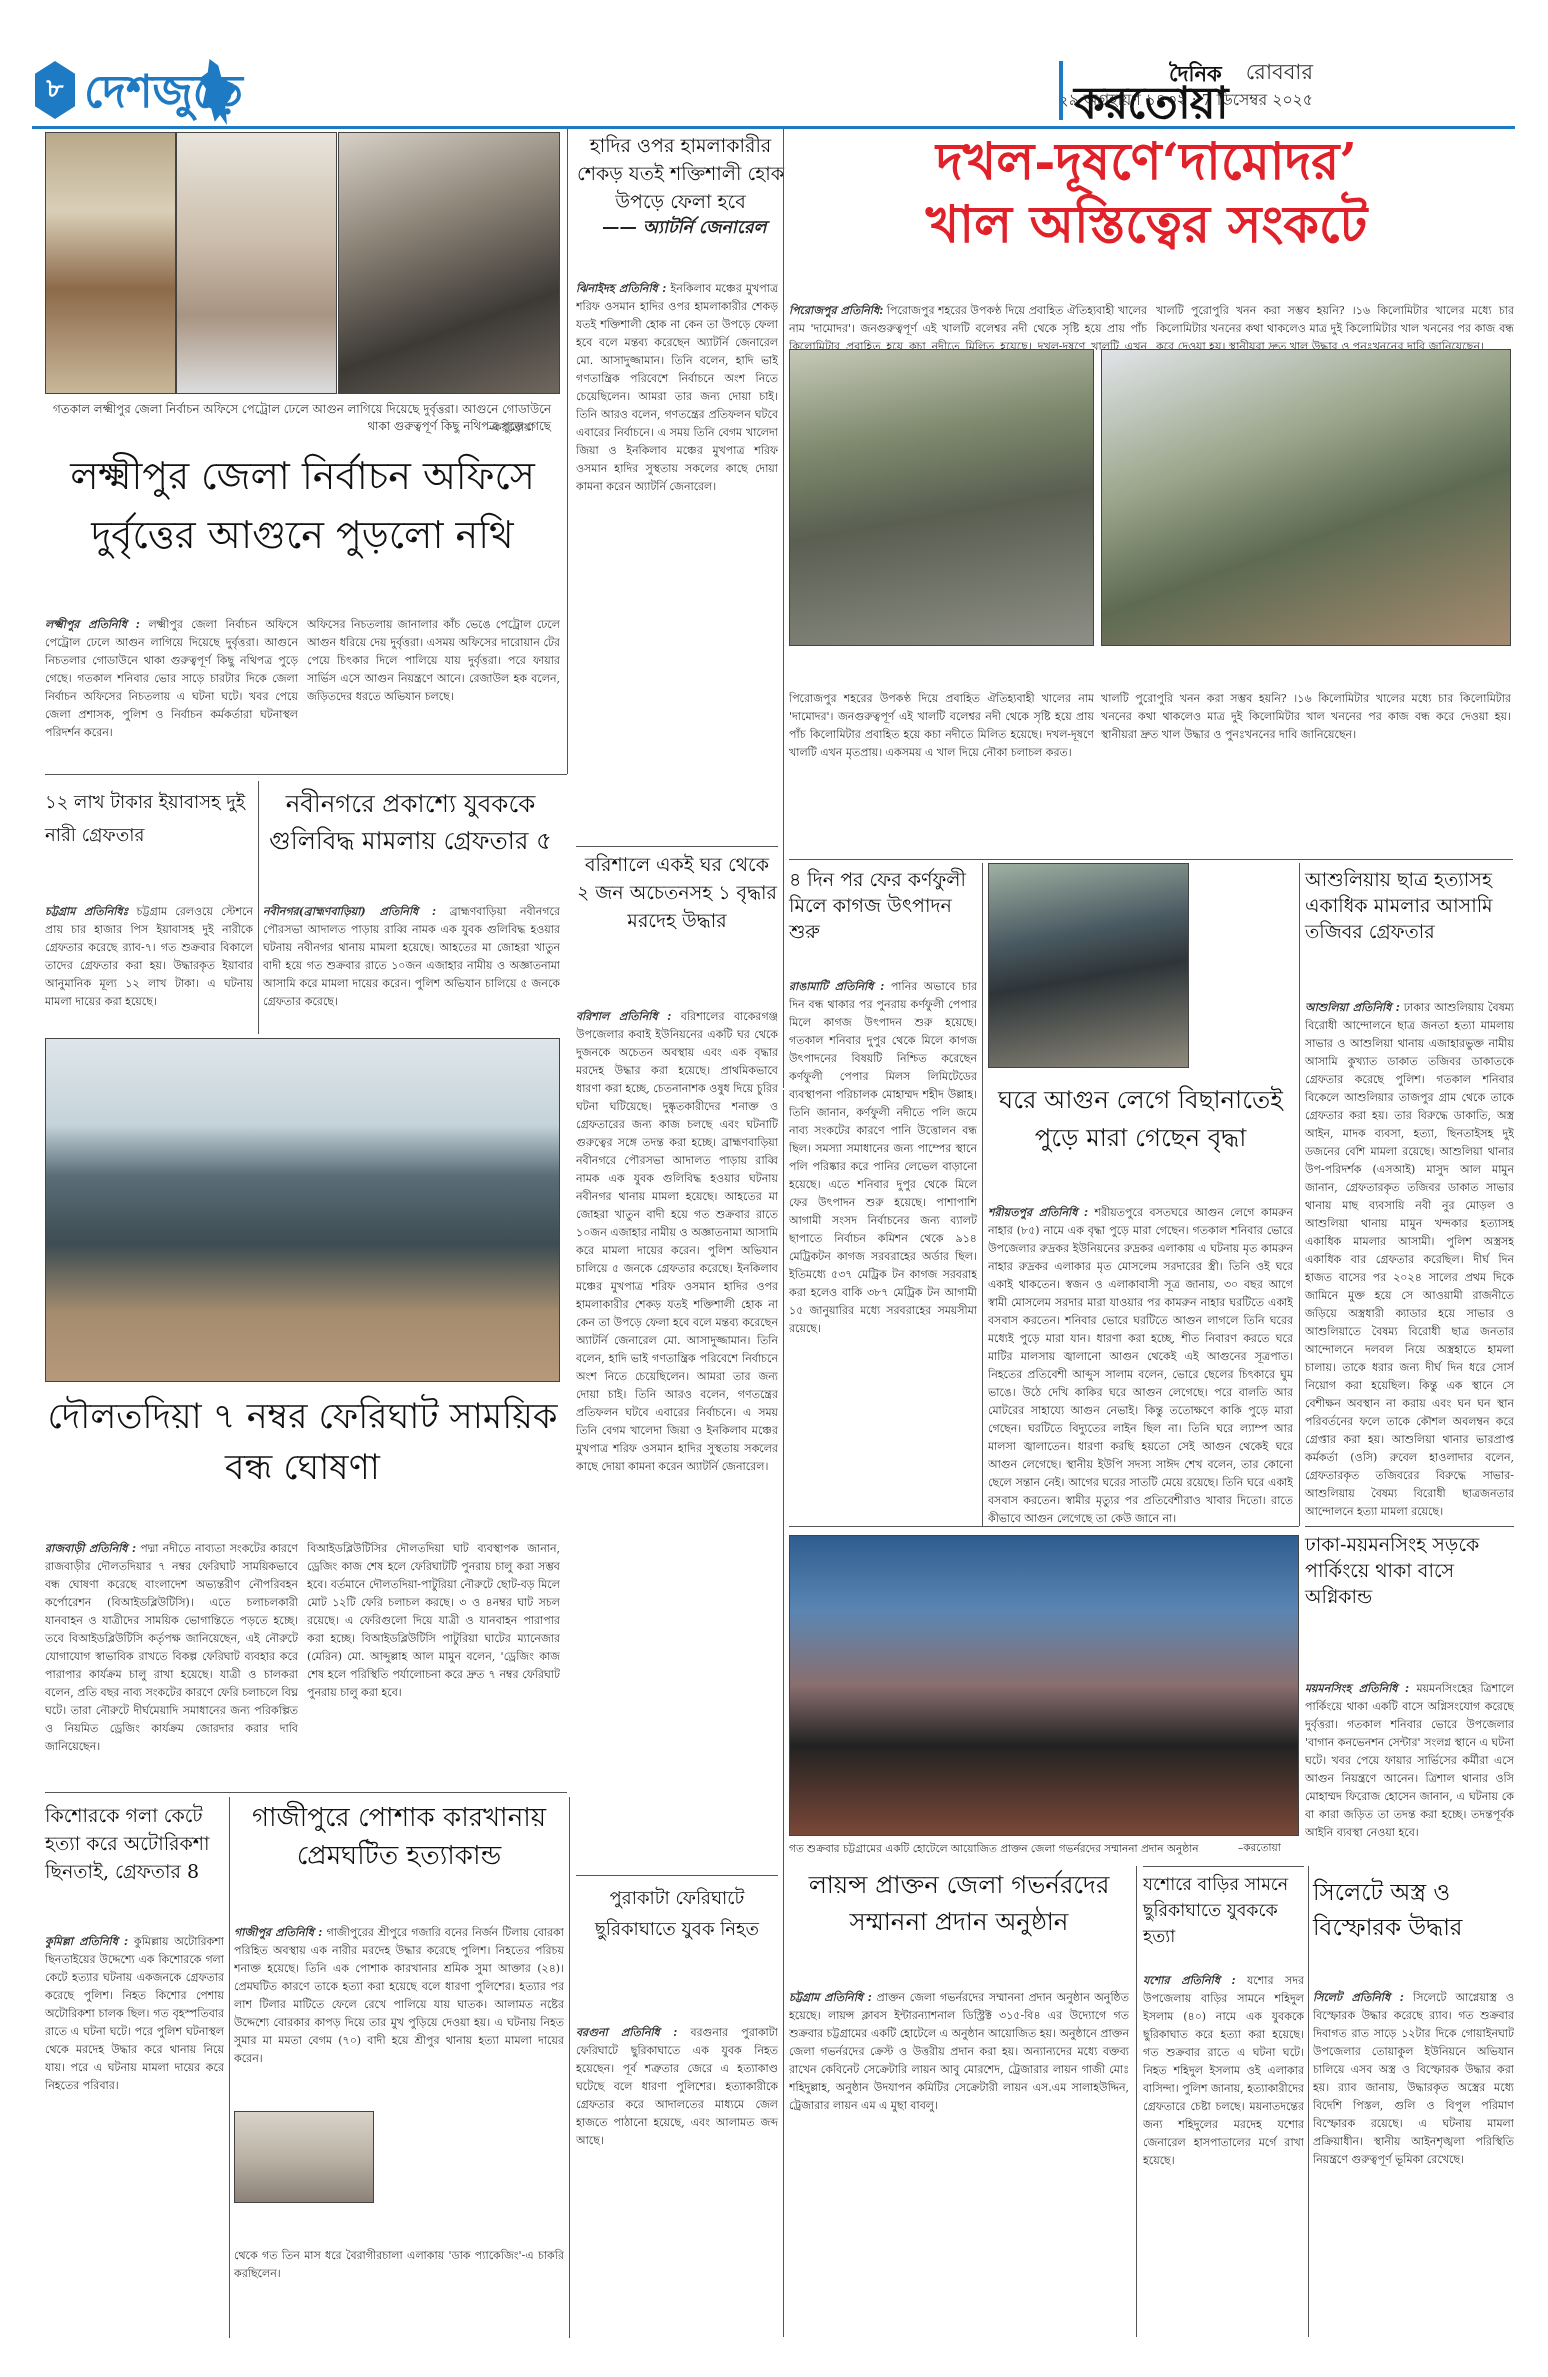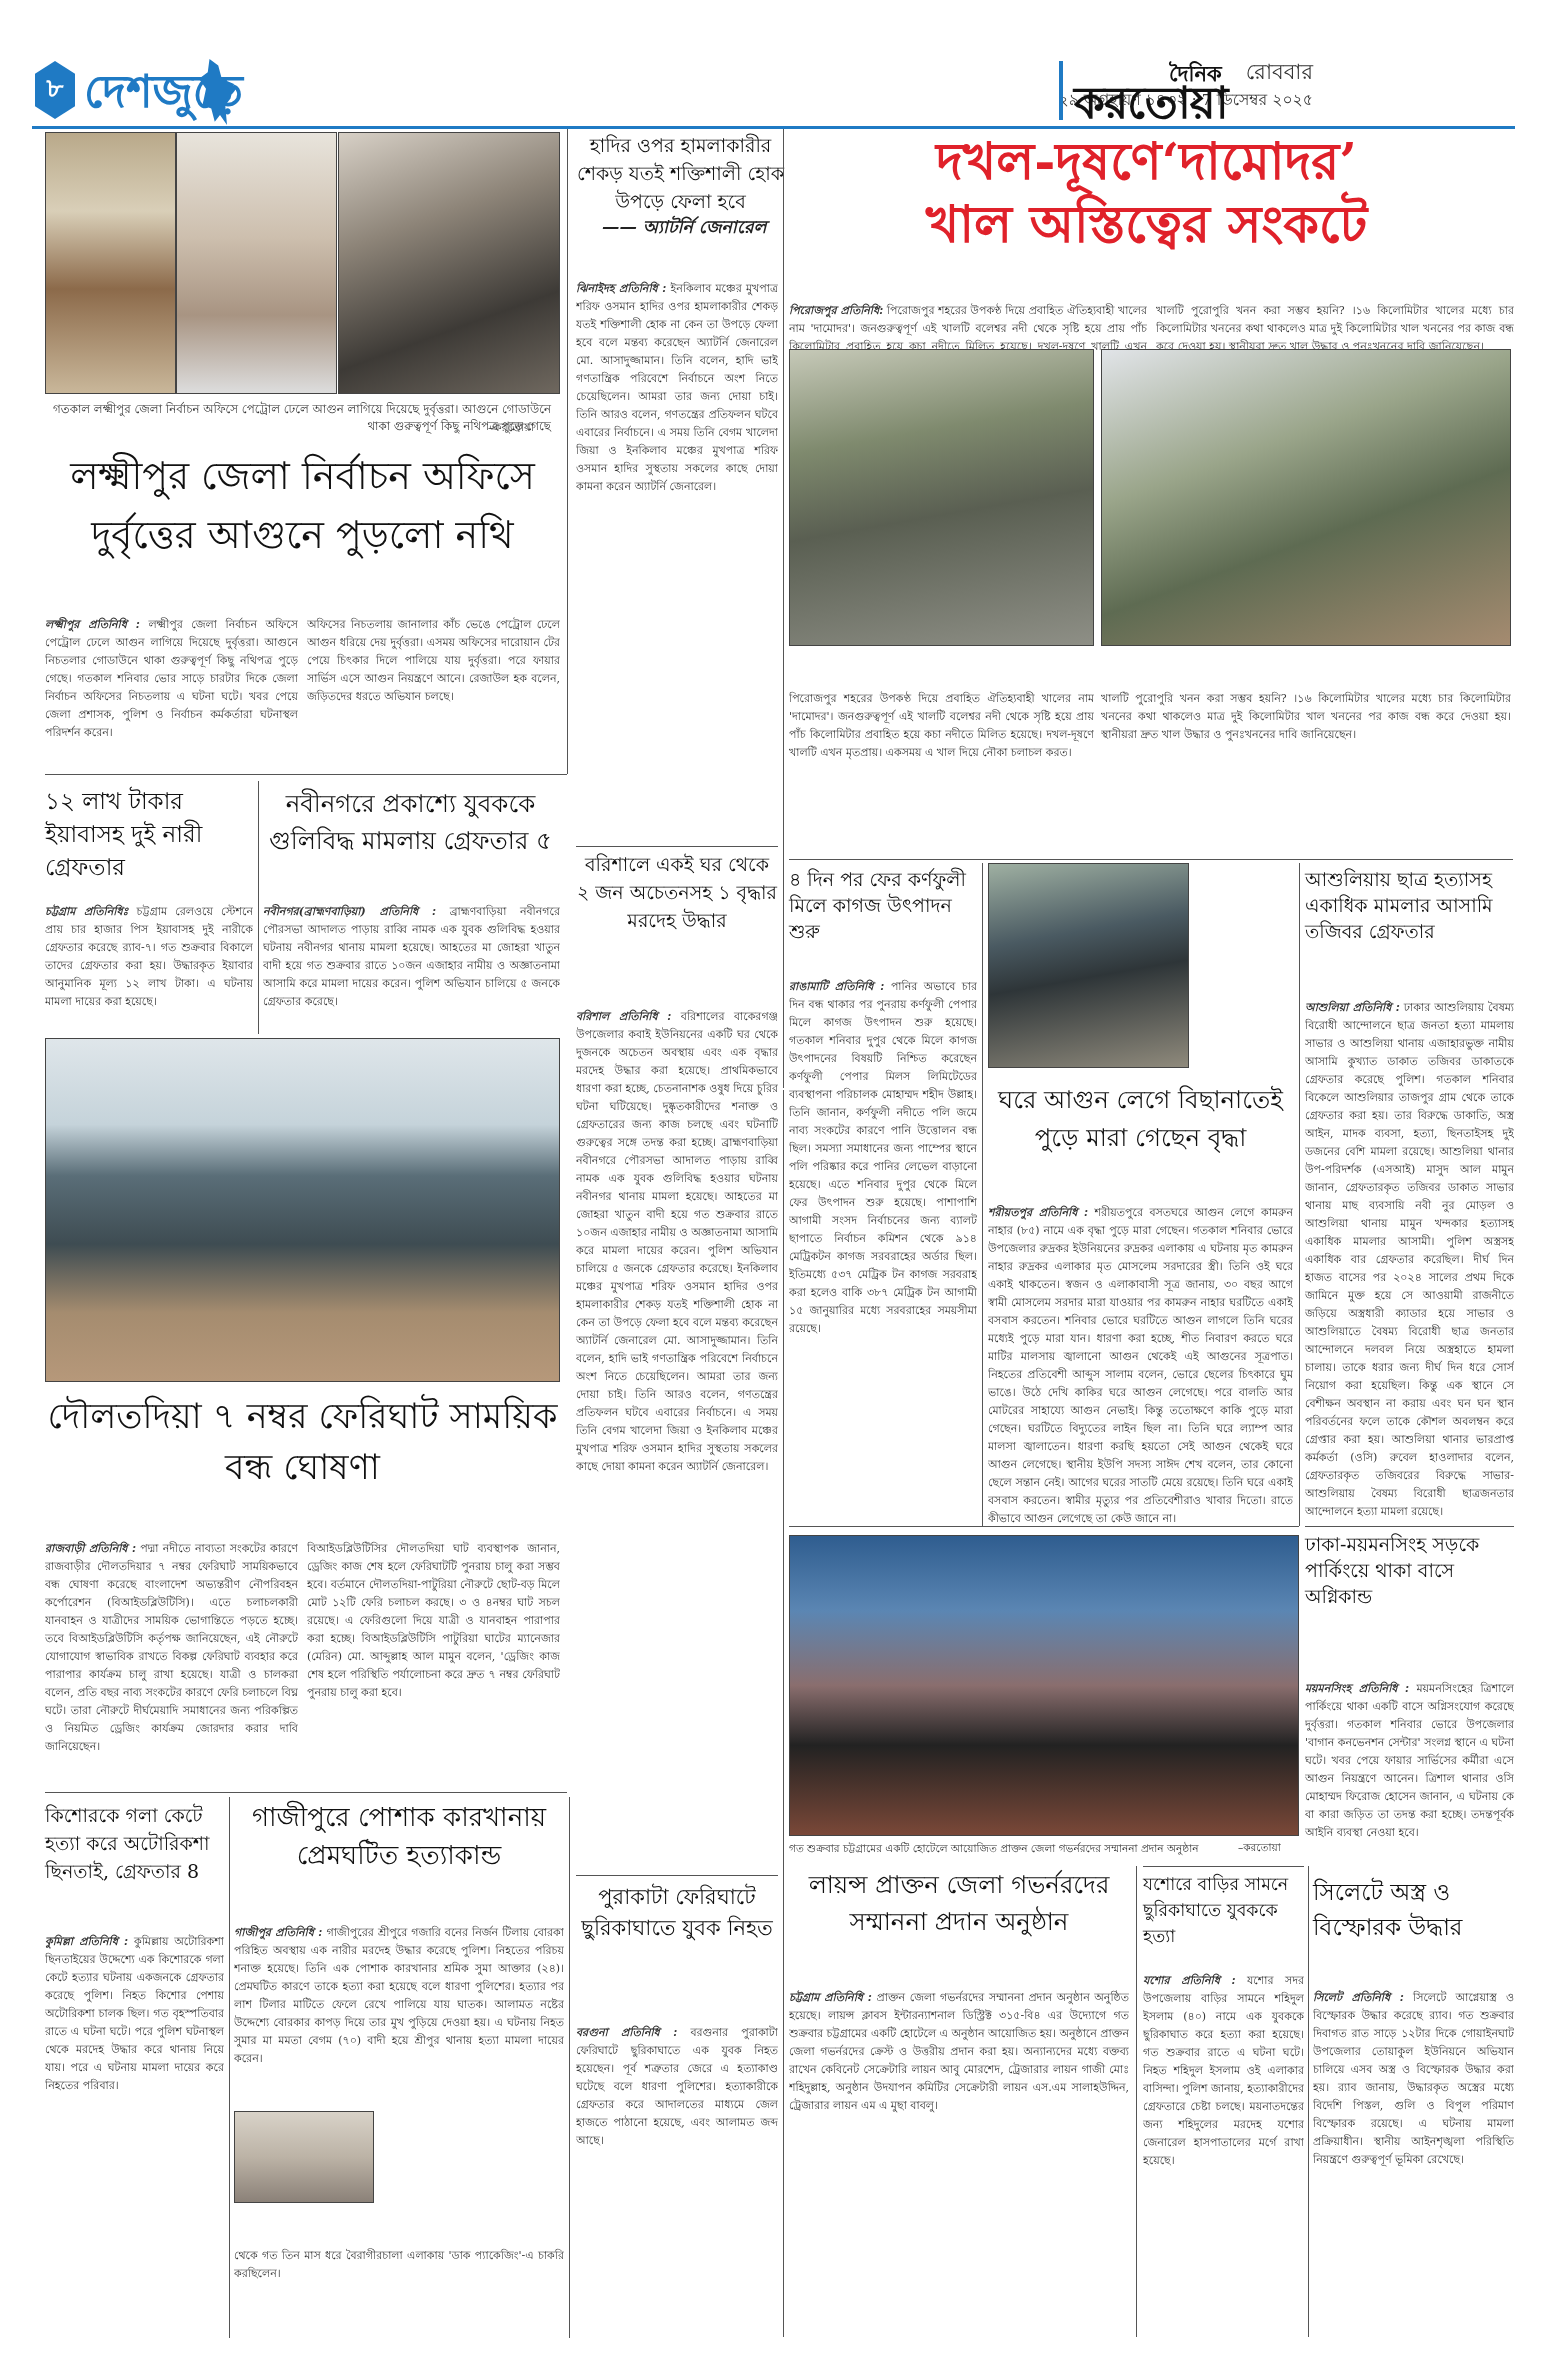--- a/index.html
+++ b/index.html
@@ -62,21 +62,21 @@
 <div class="hl red" style="left:789px;top:131px;width:715px;font-size:51px;line-height:61px;font-weight:bold;">দখল-দূষণে‘দামোদর’</div>
 <div class="hl red" style="left:789px;top:194px;width:715px;font-size:51px;line-height:61px;font-weight:bold;">খাল অস্তিত্বের সংকটে</div>
 <div class="body" style="left:789px;top:262px;width:358px;height:87px;"><b class="dl">পিরোজপুর প্রতিনিধি:</b> <span>পিরোজপুর শহরের উপকণ্ঠ দিয়ে প্রবাহিত ঐতিহ্যবাহী খালের নাম 'দামোদর'। জনগুরুত্বপূর্ণ এই খালটি বলেশ্বর নদী থেকে সৃষ্টি হয়ে প্রায় পাঁচ কিলোমিটার প্রবাহিত হয়ে কচা নদীতে মিলিত হয়েছে। দখল-দূষণে খালটি এখন মৃতপ্রায়। একসময় এ খাল দিয়ে নৌকা চলাচল করত।</span></div>
 <div class="body" style="left:1156px;top:262px;width:358px;height:87px;">খালটি পুরোপুরি খনন করা সম্ভব হয়নি? ।১৬ কিলোমিটার খালের মধ্যে চার কিলোমিটার খননের কথা থাকলেও মাত্র দুই কিলোমিটার খাল খননের পর কাজ বন্ধ করে দেওয়া হয়। স্থানীয়রা দ্রুত খাল উদ্ধার ও পুনঃখননের দাবি জানিয়েছেন।</div>
 <div class="photo" style="left:789px;top:349px;width:305px;height:297px;background:linear-gradient(170deg,#c6c9b8 0%,#7f8a6e 30%,#5a5f52 55%,#8e8f86 100%);"></div>
 <div class="photo" style="left:1101px;top:349px;width:410px;height:297px;background:linear-gradient(160deg,#e1e4e8 0%,#9aa58a 35%,#5e6b52 60%,#a58b70 100%);"></div>
 <div class="body" style="left:789px;top:650px;width:305px;height:201px;">পিরোজপুর শহরের উপকণ্ঠ দিয়ে প্রবাহিত ঐতিহ্যবাহী খালের নাম 'দামোদর'। জনগুরুত্বপূর্ণ এই খালটি বলেশ্বর নদী থেকে সৃষ্টি হয়ে প্রায় পাঁচ কিলোমিটার প্রবাহিত হয়ে কচা নদীতে মিলিত হয়েছে। দখল-দূষণে খালটি এখন মৃতপ্রায়। একসময় এ খাল দিয়ে নৌকা চলাচল করত।</div>
 <div class="body" style="left:1101px;top:650px;width:410px;height:201px;">খালটি পুরোপুরি খনন করা সম্ভব হয়নি? ।১৬ কিলোমিটার খালের মধ্যে চার কিলোমিটার খননের কথা থাকলেও মাত্র দুই কিলোমিটার খাল খননের পর কাজ বন্ধ করে দেওয়া হয়। স্থানীয়রা দ্রুত খাল উদ্ধার ও পুনঃখননের দাবি জানিয়েছেন।</div>
 <div class="hline" style="left:45px;top:774px;width:522px;"></div>
 
-<div class="hl hl-left" style="left:45px;top:785px;width:209px;font-size:23px;line-height:33px;">১২ লাখ টাকার ইয়াবাসহ দুই নারী গ্রেফতার</div>
+<div class="hl hl-left" style="left:45px;top:785px;width:209px;font-size:18px;line-height:33px;">১২ লাখ টাকার ইয়াবাসহ দুই নারী গ্রেফতার</div>
 <div class="body" style="left:45px;top:863px;width:208px;height:166px;"><b class="dl">চট্টগ্রাম প্রতিনিধিঃ</b> <span>চট্টগ্রাম রেলওয়ে স্টেশনে প্রায় চার হাজার পিস ইয়াবাসহ দুই নারীকে গ্রেফতার করেছে র‌্যাব-৭। গত শুক্রবার বিকালে তাদের গ্রেফতার করা হয়। উদ্ধারকৃত ইয়াবার আনুমানিক মূল্য ১২ লাখ টাকা। এ ঘটনায় মামলা দায়ের করা হয়েছে।</span></div>
 <div class="vline" style="left:258px;top:781px;height:253px;"></div>
 
 <div class="hl" style="left:262px;top:785px;width:297px;font-size:24.4px;line-height:37px;">নবীনগরে প্রকাশ্যে যুবককে গুলিবিদ্ধ মামলায় গ্রেফতার ৫</div>
 <div class="body" style="left:263px;top:863px;width:297px;height:166px;"><b class="dl">নবীনগর(ব্রাহ্মণবাড়িয়া) প্রতিনিধি :</b> <span>ব্রাহ্মণবাড়িয়া নবীনগরে পৌরসভা আদালত পাড়ায় রাব্বি নামক এক যুবক গুলিবিদ্ধ হওয়ার ঘটনায় নবীনগর থানায় মামলা হয়েছে। আহতের মা জোহরা খাতুন বাদী হয়ে গত শুক্রবার রাতে ১০জন এজাহার নামীয় ও অজ্ঞাতনামা আসামি করে মামলা দায়ের করেন। পুলিশ অভিযান চালিয়ে ৫ জনকে গ্রেফতার করেছে।</span></div>
 
 <div class="hline" style="left:576px;top:846px;width:202px;"></div>
 <div class="hl" style="left:576px;top:850px;width:202px;font-size:19px;line-height:28px;">বরিশালে একই ঘর থেকে ২ জন অচেতনসহ ১ বৃদ্ধার মরদেহ উদ্ধার</div>
 <div class="body" style="left:576px;top:968px;width:202px;height:907px;"><b class="dl">বরিশাল প্রতিনিধি :</b> <span>বরিশালের বাকেরগঞ্জ উপজেলার কবাই ইউনিয়নের একটি ঘর থেকে দুজনকে অচেতন অবস্থায় এবং এক বৃদ্ধার মরদেহ উদ্ধার করা হয়েছে। প্রাথমিকভাবে ধারণা করা হচ্ছে, চেতনানাশক ওষুধ দিয়ে চুরির ঘটনা ঘটিয়েছে। দুষ্কৃতকারীদের শনাক্ত ও গ্রেফতারের জন্য কাজ চলছে এবং ঘটনাটি গুরুত্বের সঙ্গে তদন্ত করা হচ্ছে।</span> <span>ব্রাহ্মণবাড়িয়া নবীনগরে পৌরসভা আদালত পাড়ায় রাব্বি নামক এক যুবক গুলিবিদ্ধ হওয়ার ঘটনায় নবীনগর থানায় মামলা হয়েছে। আহতের মা জোহরা খাতুন বাদী হয়ে গত শুক্রবার রাতে ১০জন এজাহার নামীয় ও অজ্ঞাতনামা আসামি করে মামলা দায়ের করেন। পুলিশ অভিযান চালিয়ে ৫ জনকে গ্রেফতার করেছে।</span> <span>ইনকিলাব মঞ্চের মুখপাত্র শরিফ ওসমান হাদির ওপর হামলাকারীর শেকড় যতই শক্তিশালী হোক না কেন তা উপড়ে ফেলা হবে বলে মন্তব্য করেছেন অ্যাটর্নি জেনারেল মো. আসাদুজ্জামান। তিনি বলেন, হাদি ভাই গণতান্ত্রিক পরিবেশে নির্বাচনে অংশ নিতে চেয়েছিলেন। আমরা তার জন্য দোয়া চাই। তিনি আরও বলেন, গণতন্ত্রের প্রতিফলন ঘটবে এবারের নির্বাচনে। এ সময় তিনি বেগম খালেদা জিয়া ও ইনকিলাব মঞ্চের মুখপাত্র শরিফ ওসমান হাদির সুস্থতায় সকলের কাছে দোয়া কামনা করেন অ্যাটর্নি জেনারেল।</span></div>
 
@@ -123,16 +123,16 @@
 <div class="body" style="left:45px;top:1893px;width:179px;height:445px;"><b class="dl">কুমিল্লা প্রতিনিধি :</b> <span>কুমিল্লায় অটোরিকশা ছিনতাইয়ের উদ্দেশ্যে এক কিশোরকে গলা কেটে হত্যার ঘটনায় একজনকে গ্রেফতার করেছে পুলিশ। নিহত কিশোর পেশায় অটোরিকশা চালক ছিল। গত বৃহস্পতিবার রাতে এ ঘটনা ঘটে। পরে পুলিশ ঘটনাস্থল থেকে মরদেহ উদ্ধার করে থানায় নিয়ে যায়। পরে এ ঘটনায় মামলা দায়ের করে নিহতের পরিবার।</span></div>
 <div class="vline" style="left:229px;top:1797px;height:541px;"></div>
 
 <div class="hl" style="left:234px;top:1798px;width:330px;font-size:26px;line-height:38px;">গাজীপুরে পোশাক কারখানায় প্রেমঘটিত হত্যাকান্ড</div>
 <div class="body" style="left:234px;top:1884px;width:330px;height:218px;"><b class="dl">গাজীপুর প্রতিনিধি :</b> <span>গাজীপুরের শ্রীপুরে গজারি বনের নির্জন টিলায় বোরকা পরিহিত অবস্থায় এক নারীর মরদেহ উদ্ধার করেছে পুলিশ। নিহতের পরিচয় শনাক্ত হয়েছে। তিনি এক পোশাক কারখানার শ্রমিক সুমা আক্তার (২৪)। প্রেমঘটিত কারণে তাকে হত্যা করা হয়েছে বলে ধারণা পুলিশের। হত্যার পর লাশ টিলার মাটিতে ফেলে রেখে পালিয়ে যায় ঘাতক। আলামত নষ্টের উদ্দেশ্যে বোরকার কাপড় দিয়ে তার মুখ পুড়িয়ে দেওয়া হয়। এ ঘটনায় নিহত সুমার মা মমতা বেগম (৭০) বাদী হয়ে শ্রীপুর থানায় হত্যা মামলা দায়ের করেন।</span></div>
 <div class="photo" style="left:234px;top:2111px;width:140px;height:92px;background:linear-gradient(180deg,#d8d2c8 0%,#bcb3a6 50%,#8b8178 100%);"></div>
 <div class="body" style="left:234px;top:2207px;width:330px;height:131px;">থেকে গত তিন মাস ধরে বৈরাগীরচালা এলাকায় 'ডাক প্যাকেজিং'-এ চাকরি করছিলেন।</div>
 <div class="vline" style="left:569px;top:1797px;height:541px;"></div>
 
 <div class="hline" style="left:576px;top:1875px;width:202px;"></div>
-<div class="hl" style="left:576px;top:1882px;width:202px;font-size:21px;line-height:31px;">পুরাকাটা ফেরিঘাটে ছুরিকাঘাতে যুবক নিহত</div>
+<div class="hl" style="left:576px;top:1882px;width:202px;font-size:18px;line-height:31px;">পুরাকাটা ফেরিঘাটে ছুরিকাঘাতে যুবক নিহত</div>
 <div class="body" style="left:576px;top:1984px;width:202px;height:353px;"><b class="dl">বরগুনা প্রতিনিধি :</b> <span>বরগুনার পুরাকাটা ফেরিঘাটে ছুরিকাঘাতে এক যুবক নিহত হয়েছেন। পূর্ব শত্রুতার জেরে এ হত্যাকাণ্ড ঘটেছে বলে ধারণা পুলিশের। হত্যাকারীকে গ্রেফতার করে আদালতের মাধ্যমে জেল হাজতে পাঠানো হয়েছে, এবং আলামত জব্দ আছে।</span></div>
 <div class="vline" style="left:783px;top:1090px;height:1247px;"></div>
 
 
 </body></html>

